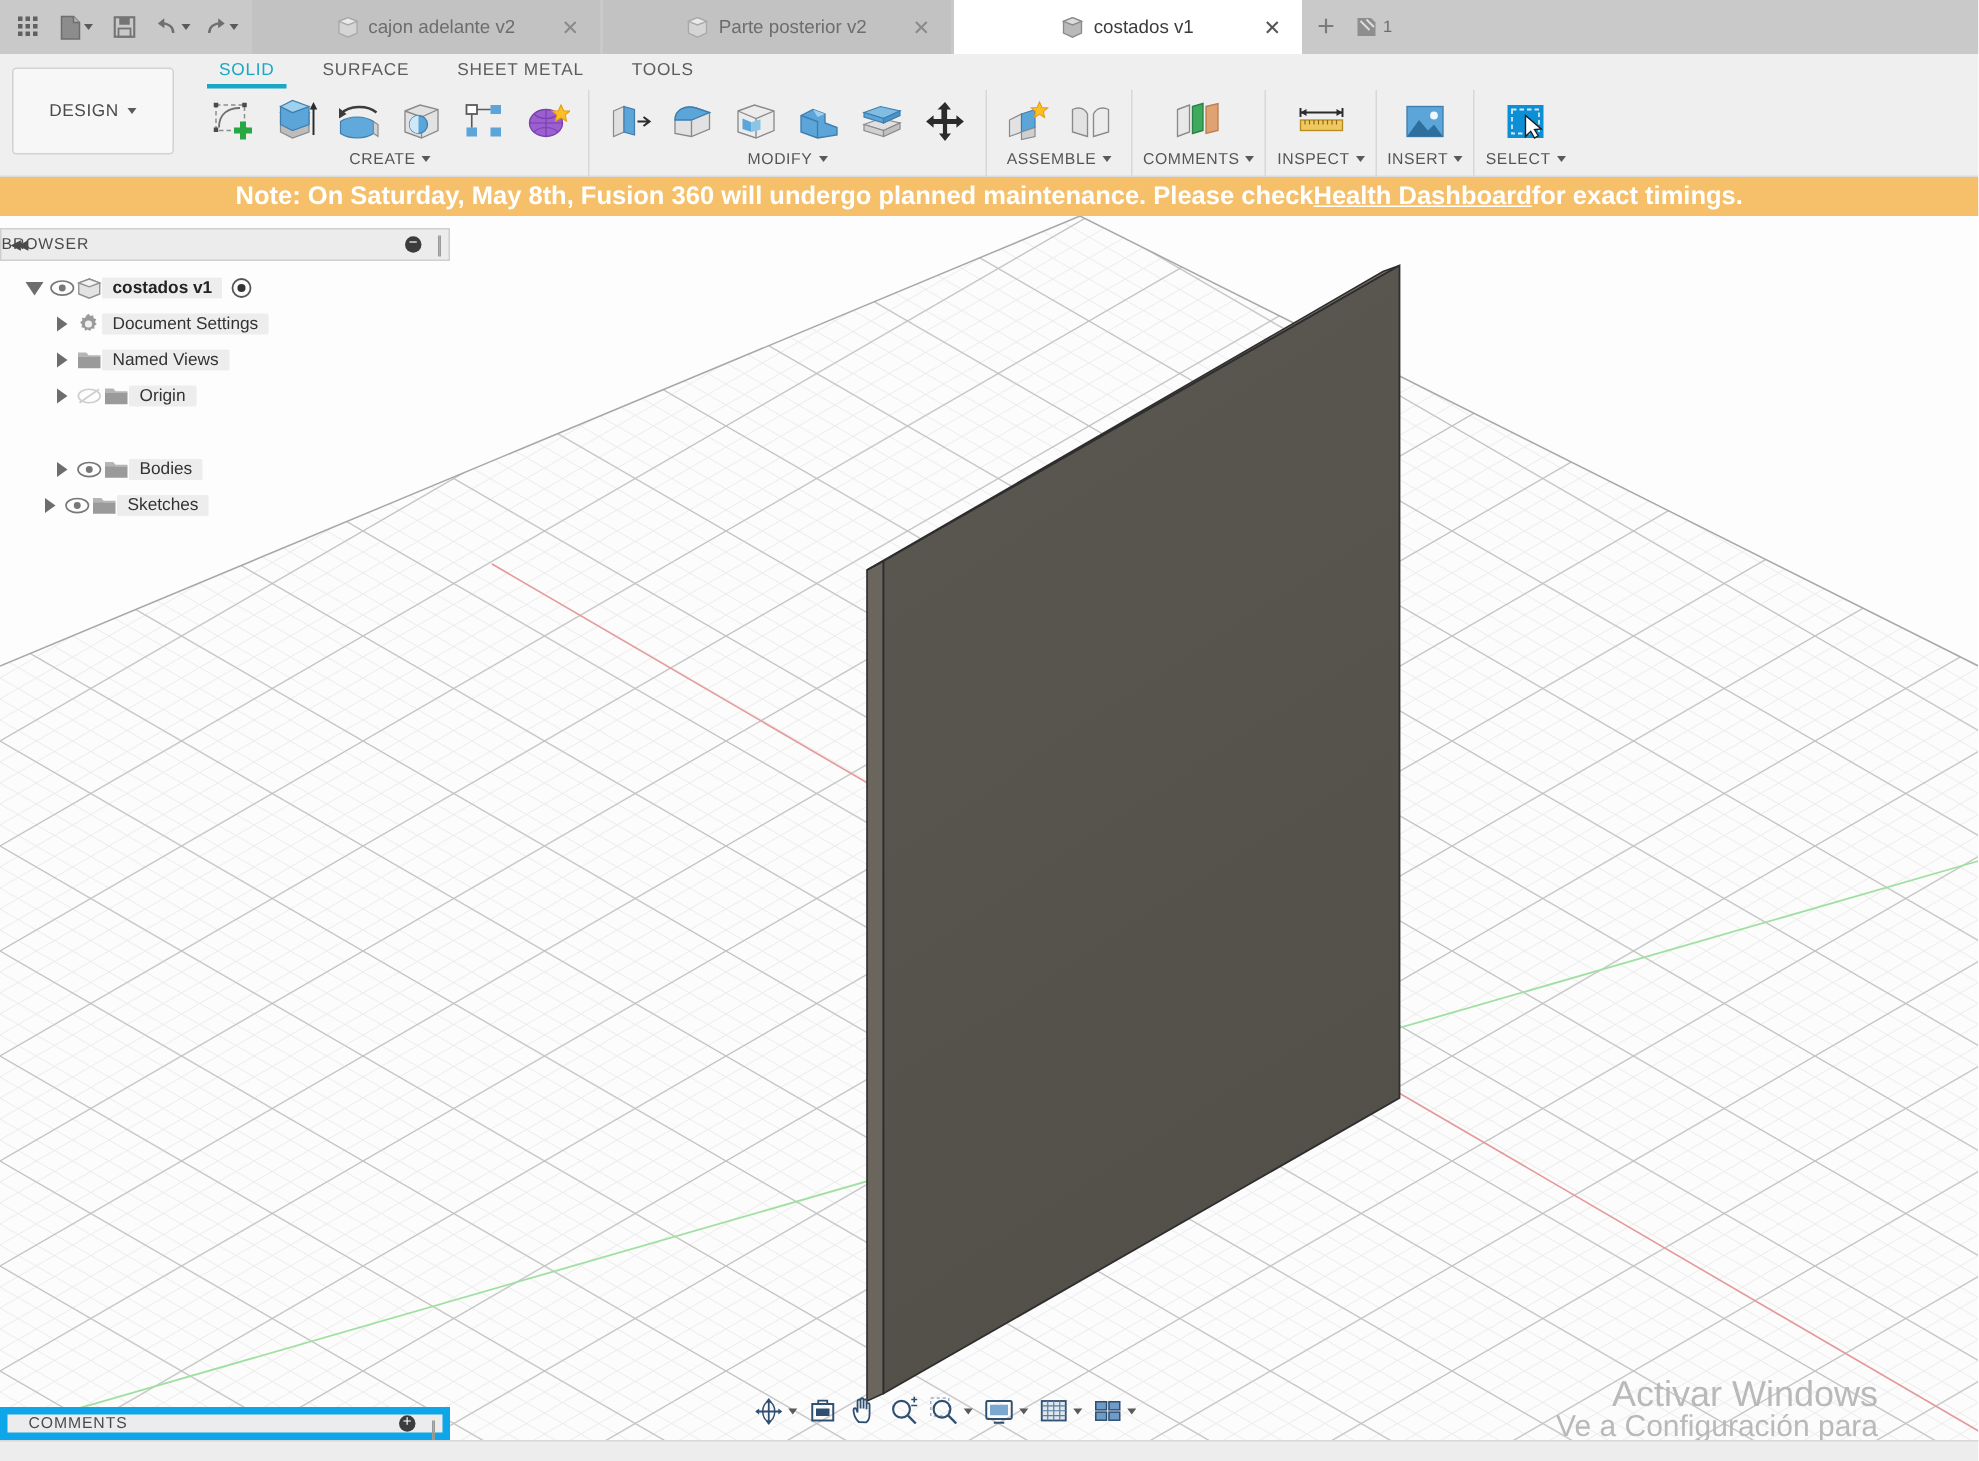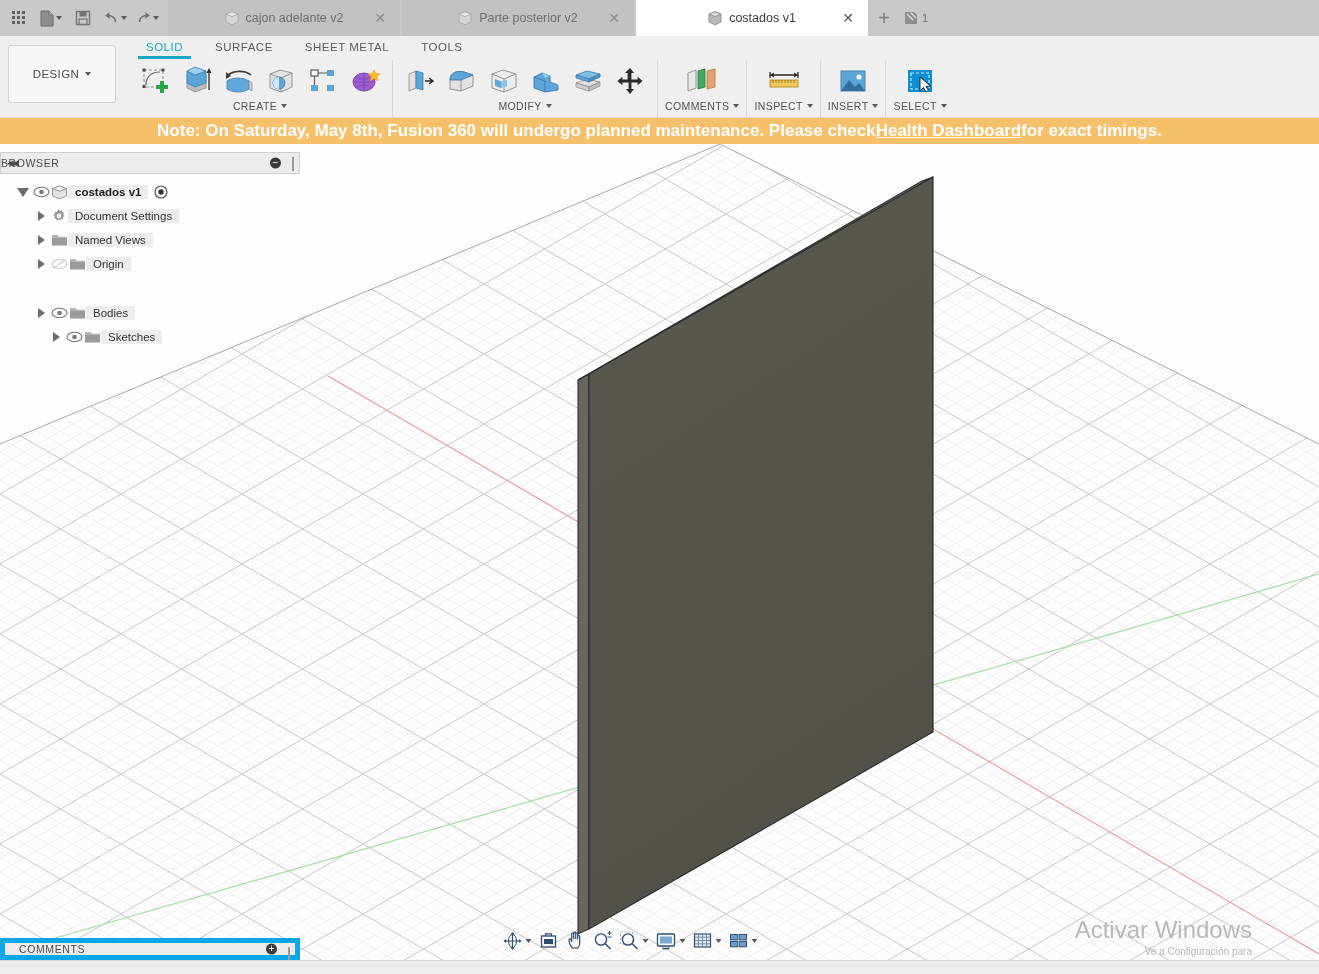--- a/index.html
+++ b/index.html
@@ -113,21 +113,21 @@
   .navbar{ position:absolute; left:50%; transform:translateX(-50%);
      bottom:18px; height:30px; display:flex; align-items:center; gap:1px;
      padding:0 4px; }
   .nav-item{ display:flex; align-items:center; gap:2px; height:26px;
      padding:0 3px; cursor:pointer; border-radius:2px; }
 
   
   .watermark{ position:absolute; right:8px; bottom:14px; text-align:right;
      color:#b9b9b9; pointer-events:none; user-select:none; }
   .wm1{ font-size:24px; line-height:26px; }
-  .wm2{ font-size:10px; line-height:17px; }
+  .wm2{ font-size:20px; line-height:17px; }
 
   .statusbar{ position:absolute; left:0; bottom:0; width:1319px; height:14px;
      background:#ededed; border-top:1px solid #d8d8d8; }
 </style>
 </head>
 <body>
 
 <div id="app">
 
   <div class="titlebar">
@@ -344,20 +344,42 @@
               <path d="M14 1 l4 5 h-2.6 v6.4 H21.6 V9.8 l5 4.2 -5 4.2 v-2.6 H15.4 v6.4 H18 l-4 5 -4-5 h2.6 v-6.4 H6.4 v2.6 l-5-4.2 5-4.2 v2.6 h5.2 V6 H9 z" fill="#2b2b2b"></path>
             </svg>
           </div>
         </div>
         <div class="panel-lbl">
           <span>MODIFY</span>
           <span class="caret"></span>
         </div>
       </div>
 
+      <div class="panel">
+        <div class="panel-icons">
+          <div class="ic">
+            <svg width="30" height="28" viewBox="0 0 30 28">
+              <path d="M3 13 L11 9 L11 21 L3 24 Z" fill="#e2e2e2" stroke="#8a8a8a" stroke-width=".8"></path>
+              <path d="M11 9 L20 6 L20 18 L11 21 Z" fill="#5ba5d8" stroke="#3e7eae" stroke-width=".8"></path>
+              <path d="M11 21 L20 18 L20 24 L11 26 Z" fill="#cfcfcf" stroke="#8a8a8a" stroke-width=".8"></path>
+              <path d="M23 1 l1.6 3.6 L28.5 5 l-2.9 2.4 .8 3.9 -3.4-2.1 -3.4 2.1 .8-3.9 L17.5 5 l3.9-.4 z" fill="#fbbf24" stroke="#e79a12" stroke-width=".7"></path>
+            </svg>
+          </div>
+          <div class="ic">
+            <svg width="30" height="28" viewBox="0 0 30 28">
+              <path d="M3 6 C7 4 11 5 13 9 L13 24 L3 21 Z" fill="#e2e2e2" stroke="#8a8a8a" stroke-width=".9"></path>
+              <path d="M27 6 C23 4 19 5 17 9 L17 24 L27 21 Z" fill="#ececec" stroke="#8a8a8a" stroke-width=".9"></path>
+            </svg>
+          </div>
+        </div>
+        <div class="panel-lbl">
+          <span>ASSEMBLE</span>
+          <span class="caret"></span>
+        </div>
+      </div>
 
       <div class="panel">
         <div class="panel-icons">
           <div class="ic">
             <svg width="34" height="28" viewBox="0 0 34 28">
               <path d="M3 6 L11 3 L11 21 L3 24 Z" fill="#e8e8e8" stroke="#8a8a8a" stroke-width=".9"></path>
               <path d="M13 4 L20 2 L20 20 L13 22 Z" fill="#3faa5e" stroke="#2a8245" stroke-width=".9"></path>
               <path d="M22 4 L30 2 L30 20 L22 22 Z" fill="#e0a273" stroke="#bd7e4e" stroke-width=".9"></path>
             </svg>
           </div>
@@ -564,21 +586,21 @@
       </span>
       <span class="tw">
         <svg class="folder" viewBox="0 0 17 14">
             <path d="M1 3 h5.5 l1.6 1.8 H16 V12.5 H1 Z" fill="#9a9a9a"></path>
             <path d="M1 2 h5.5 l1.6 1.8 H16 V5 H1 Z" fill="#b5b5b5"></path>
           </svg>
       </span>
       <span class="tlabel">Bodies</span>
     </div>
 
-    <div class="trow" style="padding-left:47px;">
+    <div class="trow" style="padding-left:24px;">
       <span class="tw">
           <span class="tri"></span>
         </span>
       <span class="tw">
         <svg class="eye" viewBox="0 0 17 12">
             <ellipse cx="8.5" cy="6" rx="7.5" ry="4.7" fill="none" stroke="#777" stroke-width="1.1"></ellipse>
             <circle cx="8.5" cy="6" r="2.3" fill="#777"></circle>
           </svg>
       </span>
       <span class="tw">

